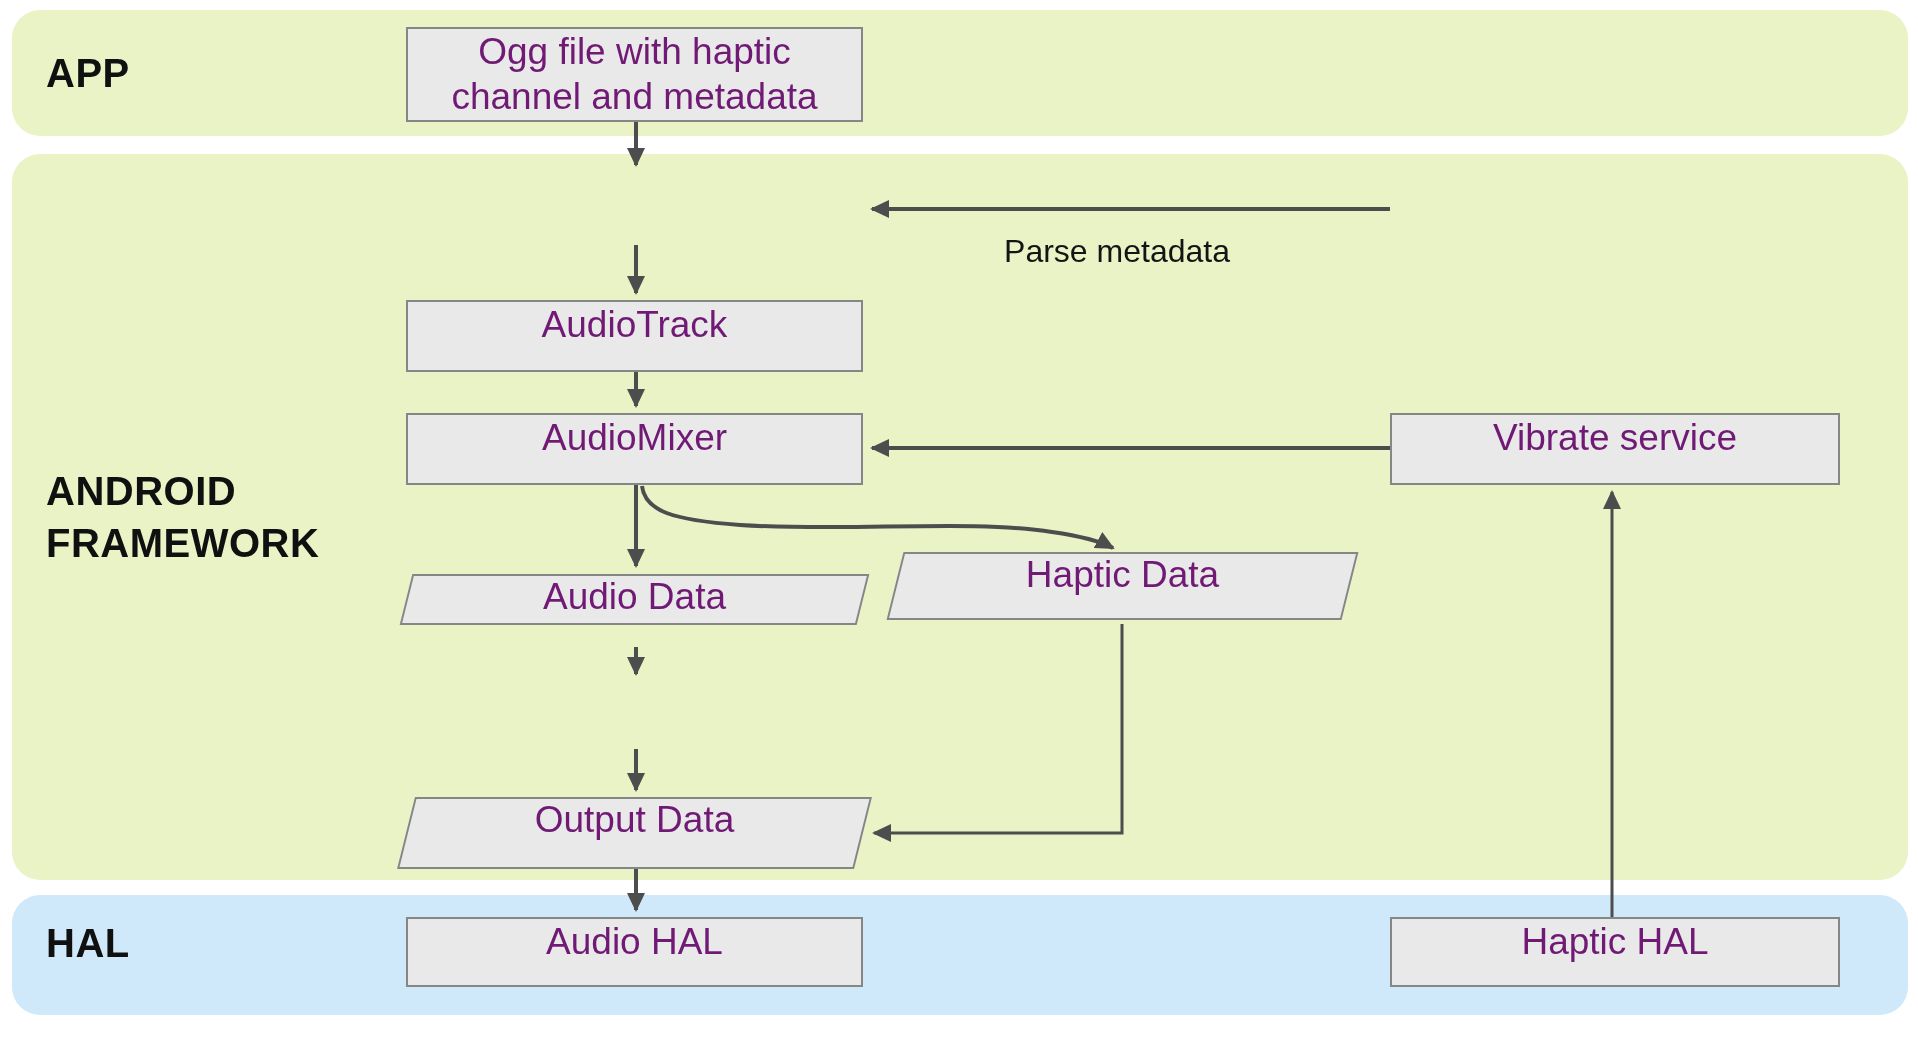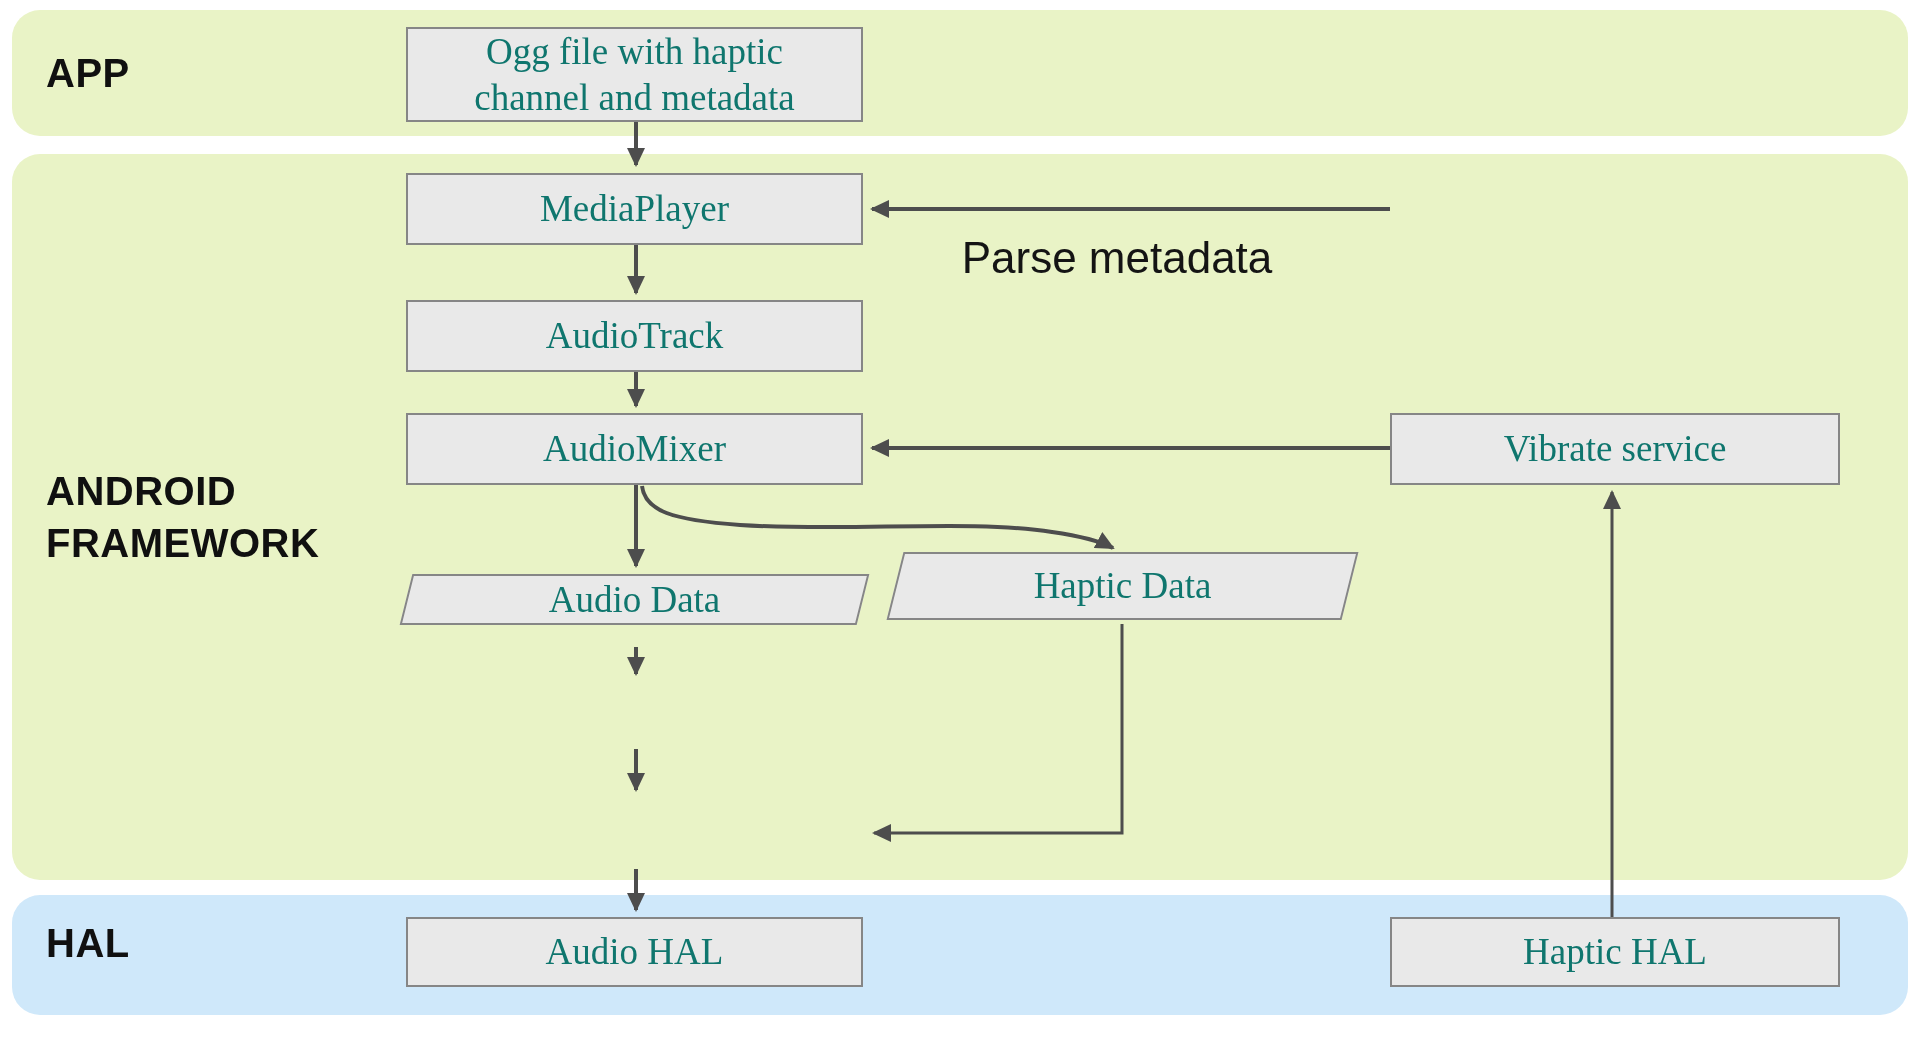--- a/index.html
+++ b/index.html
@@ -38,27 +38,26 @@
     color: #101010;
     white-space: pre-line;
   }
   .band-label.app { top: 10px;  height: 126px; }
   .band-label.framework { top: 154px; height: 726px; width: 310px; }
   .band-label.hal { top: 895px; height: 96px; }
 
   .node {
     position: absolute;
     display: flex;
-    align-items: center;
+    align-items: flex-start;
     justify-content: center;
     text-align: center;
     font-size: 37px;
     line-height: 1.22;
-    color: #0f766e;
-    font-family: Liberation Serif, serif;
+    color: #701a75;
   }
   .node.rect {
     background: var(--node-fill);
     border: 2px solid var(--node-border);
   }
   .para-bg {
     position: absolute;
     inset: 0;
     background: var(--node-fill);
     border: 2px solid var(--node-border);
@@ -76,21 +75,21 @@
   svg.edges path {
     stroke: var(--arrow);
     fill: none;
   }
   svg.edges .w4 { stroke-width: 4px; }
   svg.edges .w3 { stroke-width: 3px; }
   #arrowhead path { fill: var(--arrow); stroke: none; }
 
   .edge-text {
     position: absolute;
-    font-size: 44px;
+    font-size: 32px;
     color: #141414;
     text-align: center;
   }
   .parse-label {
     left: 957px;
     top: 233px;
     width: 320px;
   }
 </style>
 </head>
@@ -125,38 +124,39 @@
     <path class="w4" d="M 636 869 V 910" marker-end="url(#arrowhead)"></path>
     <path class="w3" d="M 1612 917 V 492" marker-end="url(#arrowhead)"></path>
   </svg>
 
   <div class="edge-text parse-label">Parse metadata</div>
 
   <div class="node rect" style="left:406px; top:27px; width:457px; height:95px">
     <span class="node-label ogg-label">Ogg file with haptic channel and metadata</span>
   </div>
 
-  <div class="node rect" style="left:406px; top:173px; width:457px; height:72px">
-    <span class="node-label">MediaPlayer</span>
-  </div>
 
   <div class="node rect" style="left:406px; top:413px; width:457px; height:72px">
     <span class="node-label">AudioMixer</span>
   </div>
 
   <div class="node rect" style="left:406px; top:300px; width:457px; height:72px">
     <span class="node-label">AudioTrack</span>
   </div>
 
   <div class="node" style="left:406px; top:574px; width:457px; height:51px">
     <div class="para-bg"></div>
     <span class="node-label">Audio Data</span>
   </div>
 
 
+  <div class="node" style="left:406px; top:797px; width:457px; height:72px">
+    <div class="para-bg"></div>
+    <span class="node-label">Output Data</span>
+  </div>
 
   <div class="node rect" style="left:406px; top:917px; width:457px; height:70px">
     <span class="node-label">Audio HAL</span>
   </div>
 
   <div class="node" style="left:895px; top:552px; width:455px; height:68px">
     <div class="para-bg"></div>
     <span class="node-label">Haptic Data</span>
   </div>
 

